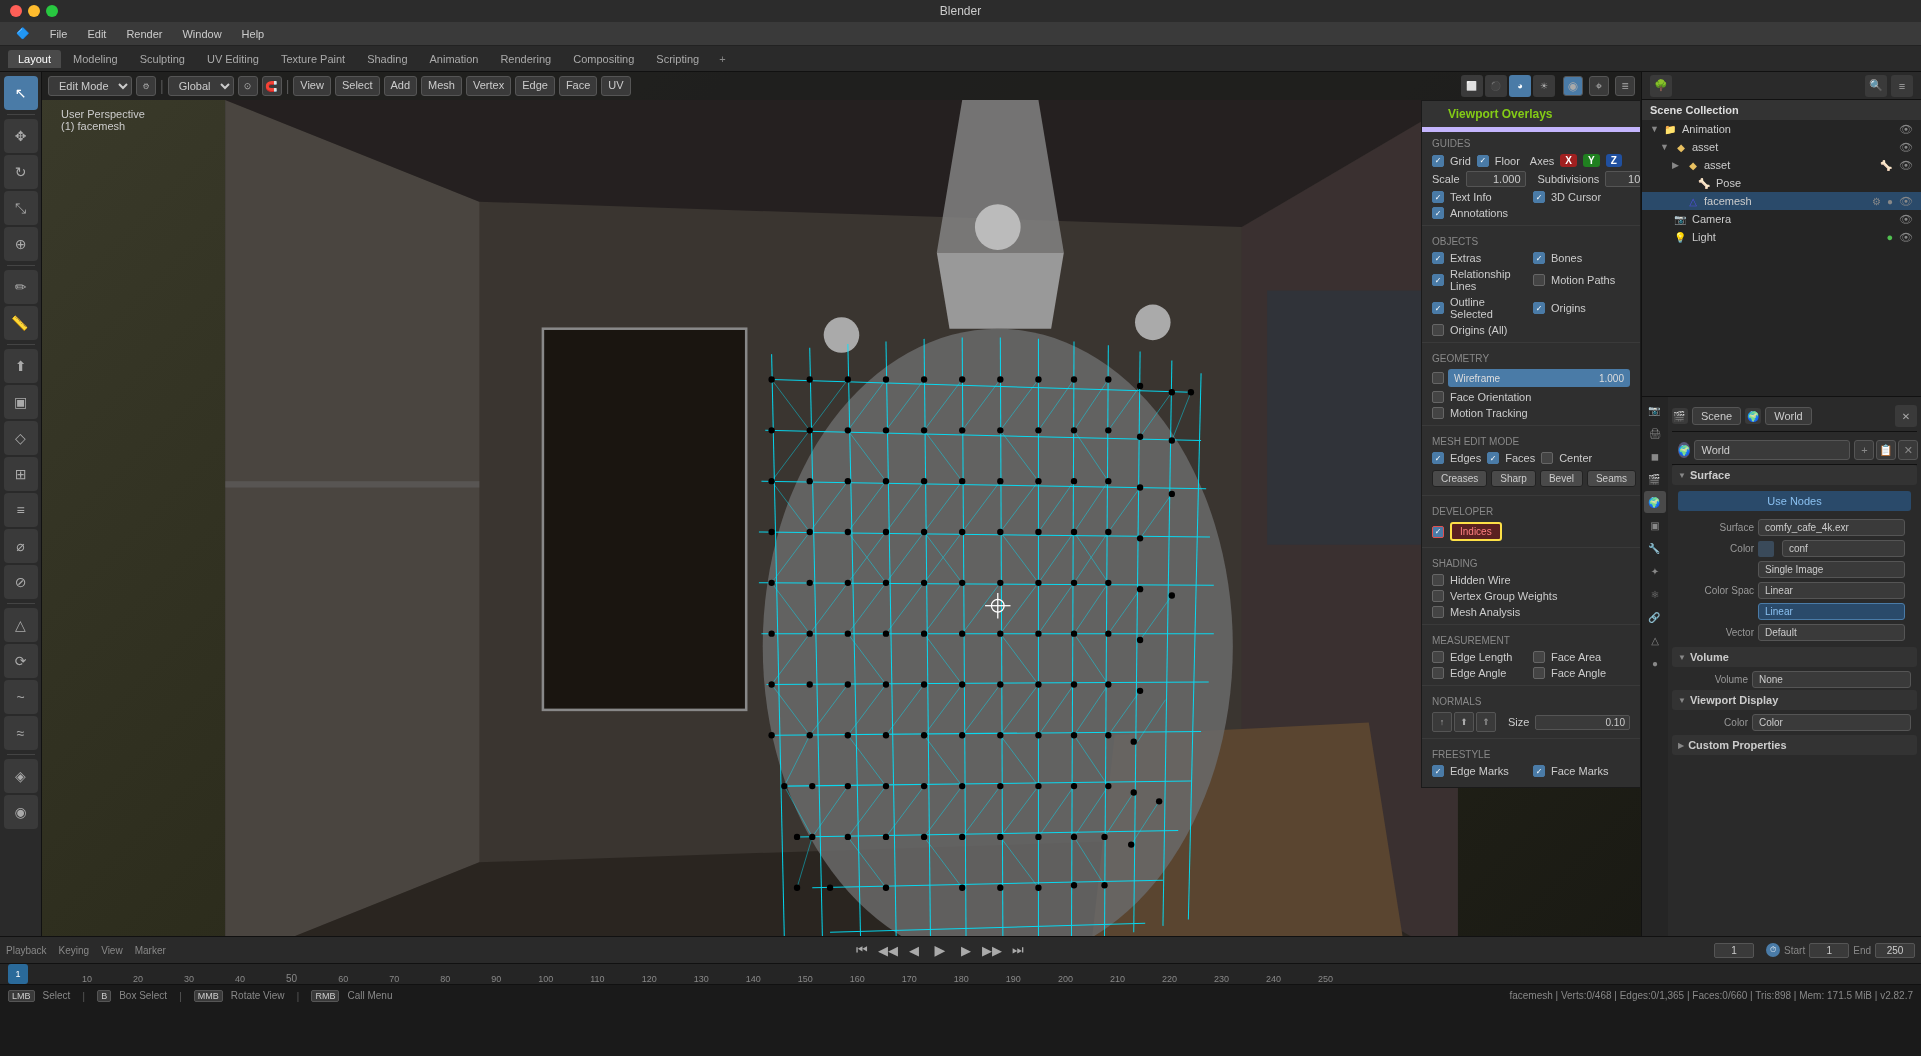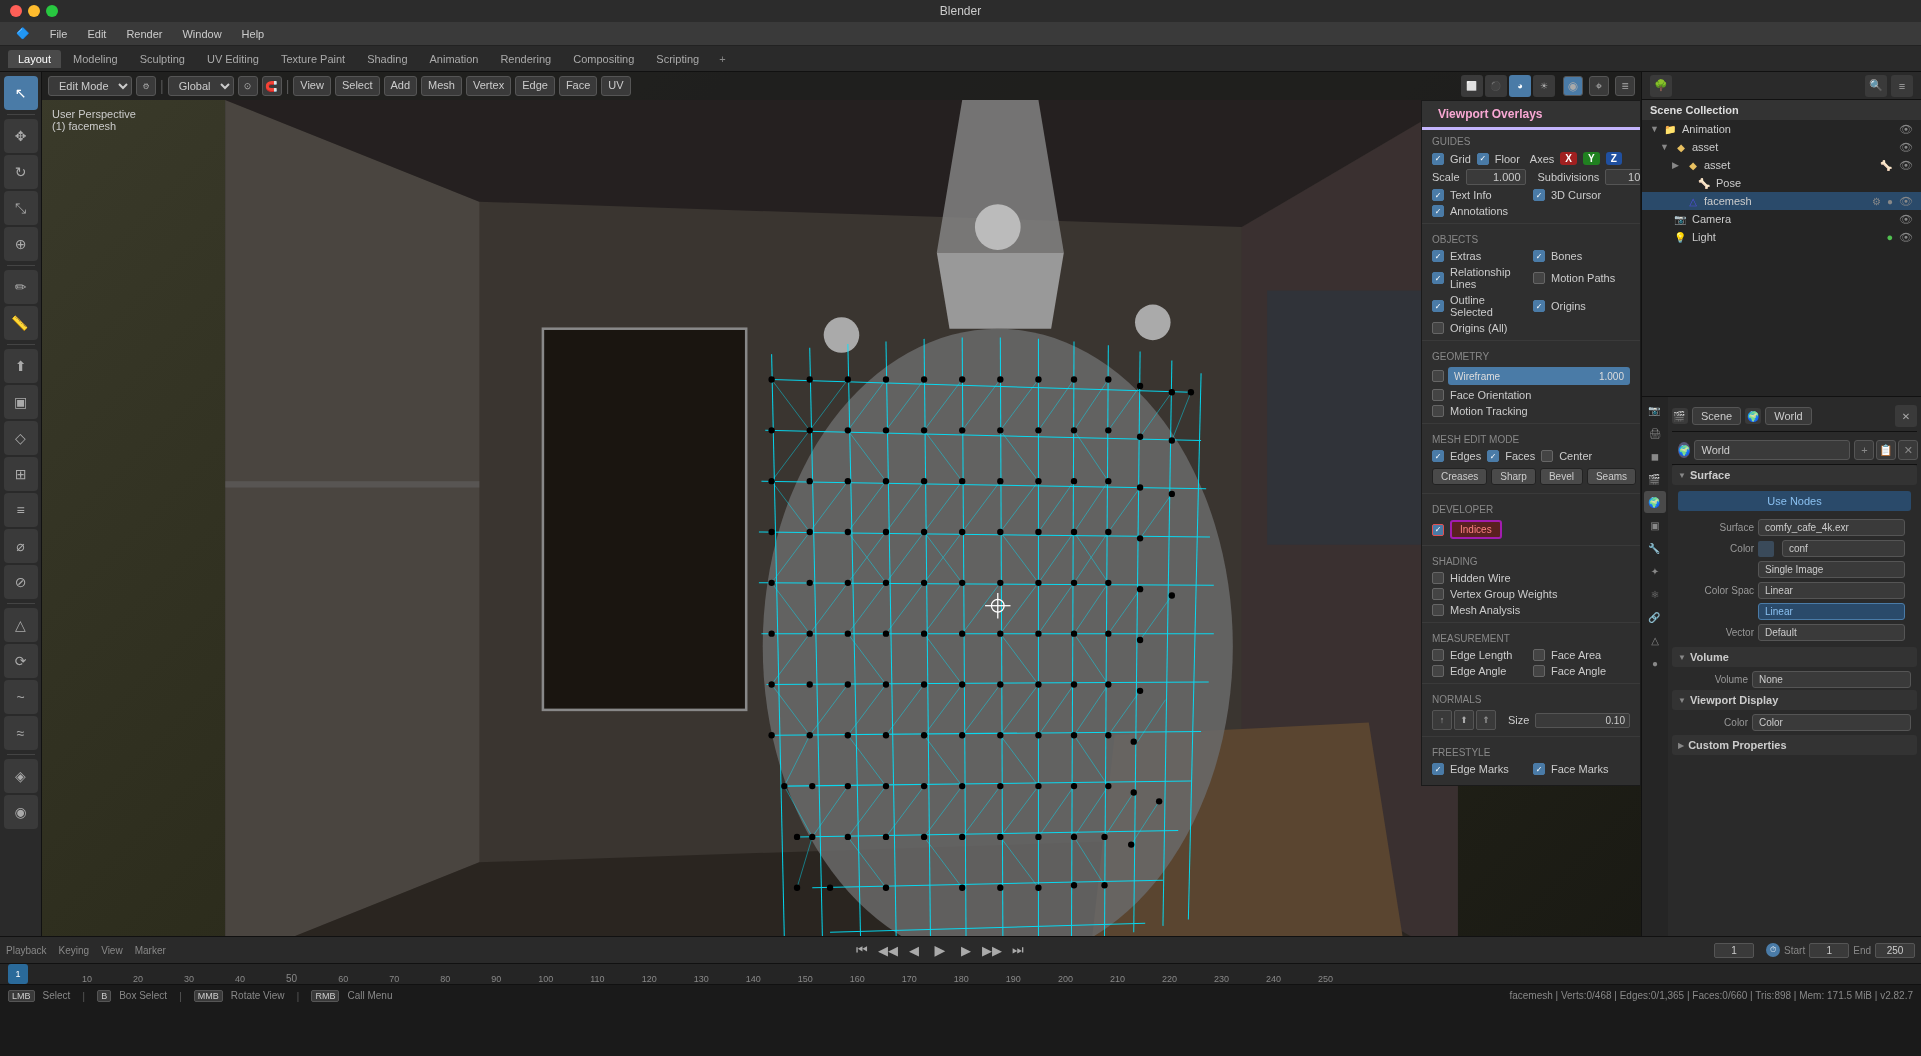--- a/index.html
+++ b/index.html
@@ -158,24 +158,24 @@
       cursor: pointer;
       color: #aaa;
       font-size: 12px;
     }
     .vh-icon-group {
       display: flex;
       gap: 2px;
     }
     .overlay-title {
       background: #333;
-      padding: 6px 16px;
+      padding: 6px 26px;
       font-weight: bold;
-      color: #f9a8d4;
-      border-bottom: 3px solid #c4b5fd;
+      color: #84cc16;
+      border-bottom: 5px solid #c4b5fd;
       font-size: 12px;
     }
     .overlay-section-title {
       padding: 6px 10px 3px;
       color: #888;
       font-size: 10px;
       text-transform: uppercase;
     }
     .overlay-row {
       display: flex;
@@ -250,21 +250,21 @@
       background: #4a4a4a;
       border: 1px solid #222;
       color: #ccc;
       border-radius: 3px;
       padding: 2px 8px;
       cursor: pointer;
       font-size: 10px;
     }
     .sub-btn-highlighted {
       background: #5a2020;
-      border: 2px solid #a21caf;
+      border: 2px solid #fde047;
       color: #ff8080;
       border-radius: 3px;
       padding: 2px 8px;
       cursor: pointer;
       font-size: 10px;
     }
     .wireframe-row {
       display: flex;
       align-items: center;
       padding: 2px 10px;
@@ -778,21 +778,21 @@
           <div class="vob" style="font-size:9px;">⚫</div>
           <div class="vob active" style="font-size:9px;">◕</div>
           <div class="vob" style="font-size:9px;">☀</div>
         </div>
         <div class="vh-icon-btn" style="margin-left:4px; background:#4a7ba7;">◉</div>
         <div class="vh-icon-btn" style="margin-left:2px;">⌖</div>
         <div class="vh-icon-btn" style="margin-left:2px;">≡</div>
       </div>
 
       <div class="viewport-bg" style="padding-top:28px;">
-        <div style="position:absolute; top:36px; left:10px; color:#ccc; font-size:11px; z-index:10;">
+        <div style="position:absolute; top:36px; left:19px; color:#ccc; font-size:11px; z-index:10;">
           <span>User Perspective</span><br>
           <span>(1) facemesh</span>
         </div>
         <svg width="100%" height="100%" viewBox="0 0 970 680" preserveAspectRatio="xMidYMid meet" style="position:absolute;top:28px;left:0;">
 
           <rect x="0" y="0" width="970" height="680" fill="#1e2228"></rect>
 
           <polygon points="0,0 970,0 970,680 0,680" fill="#3a3530"></polygon>
 
           <polygon points="0,0 200,80 200,600 0,680" fill="#4a4540"></polygon>

